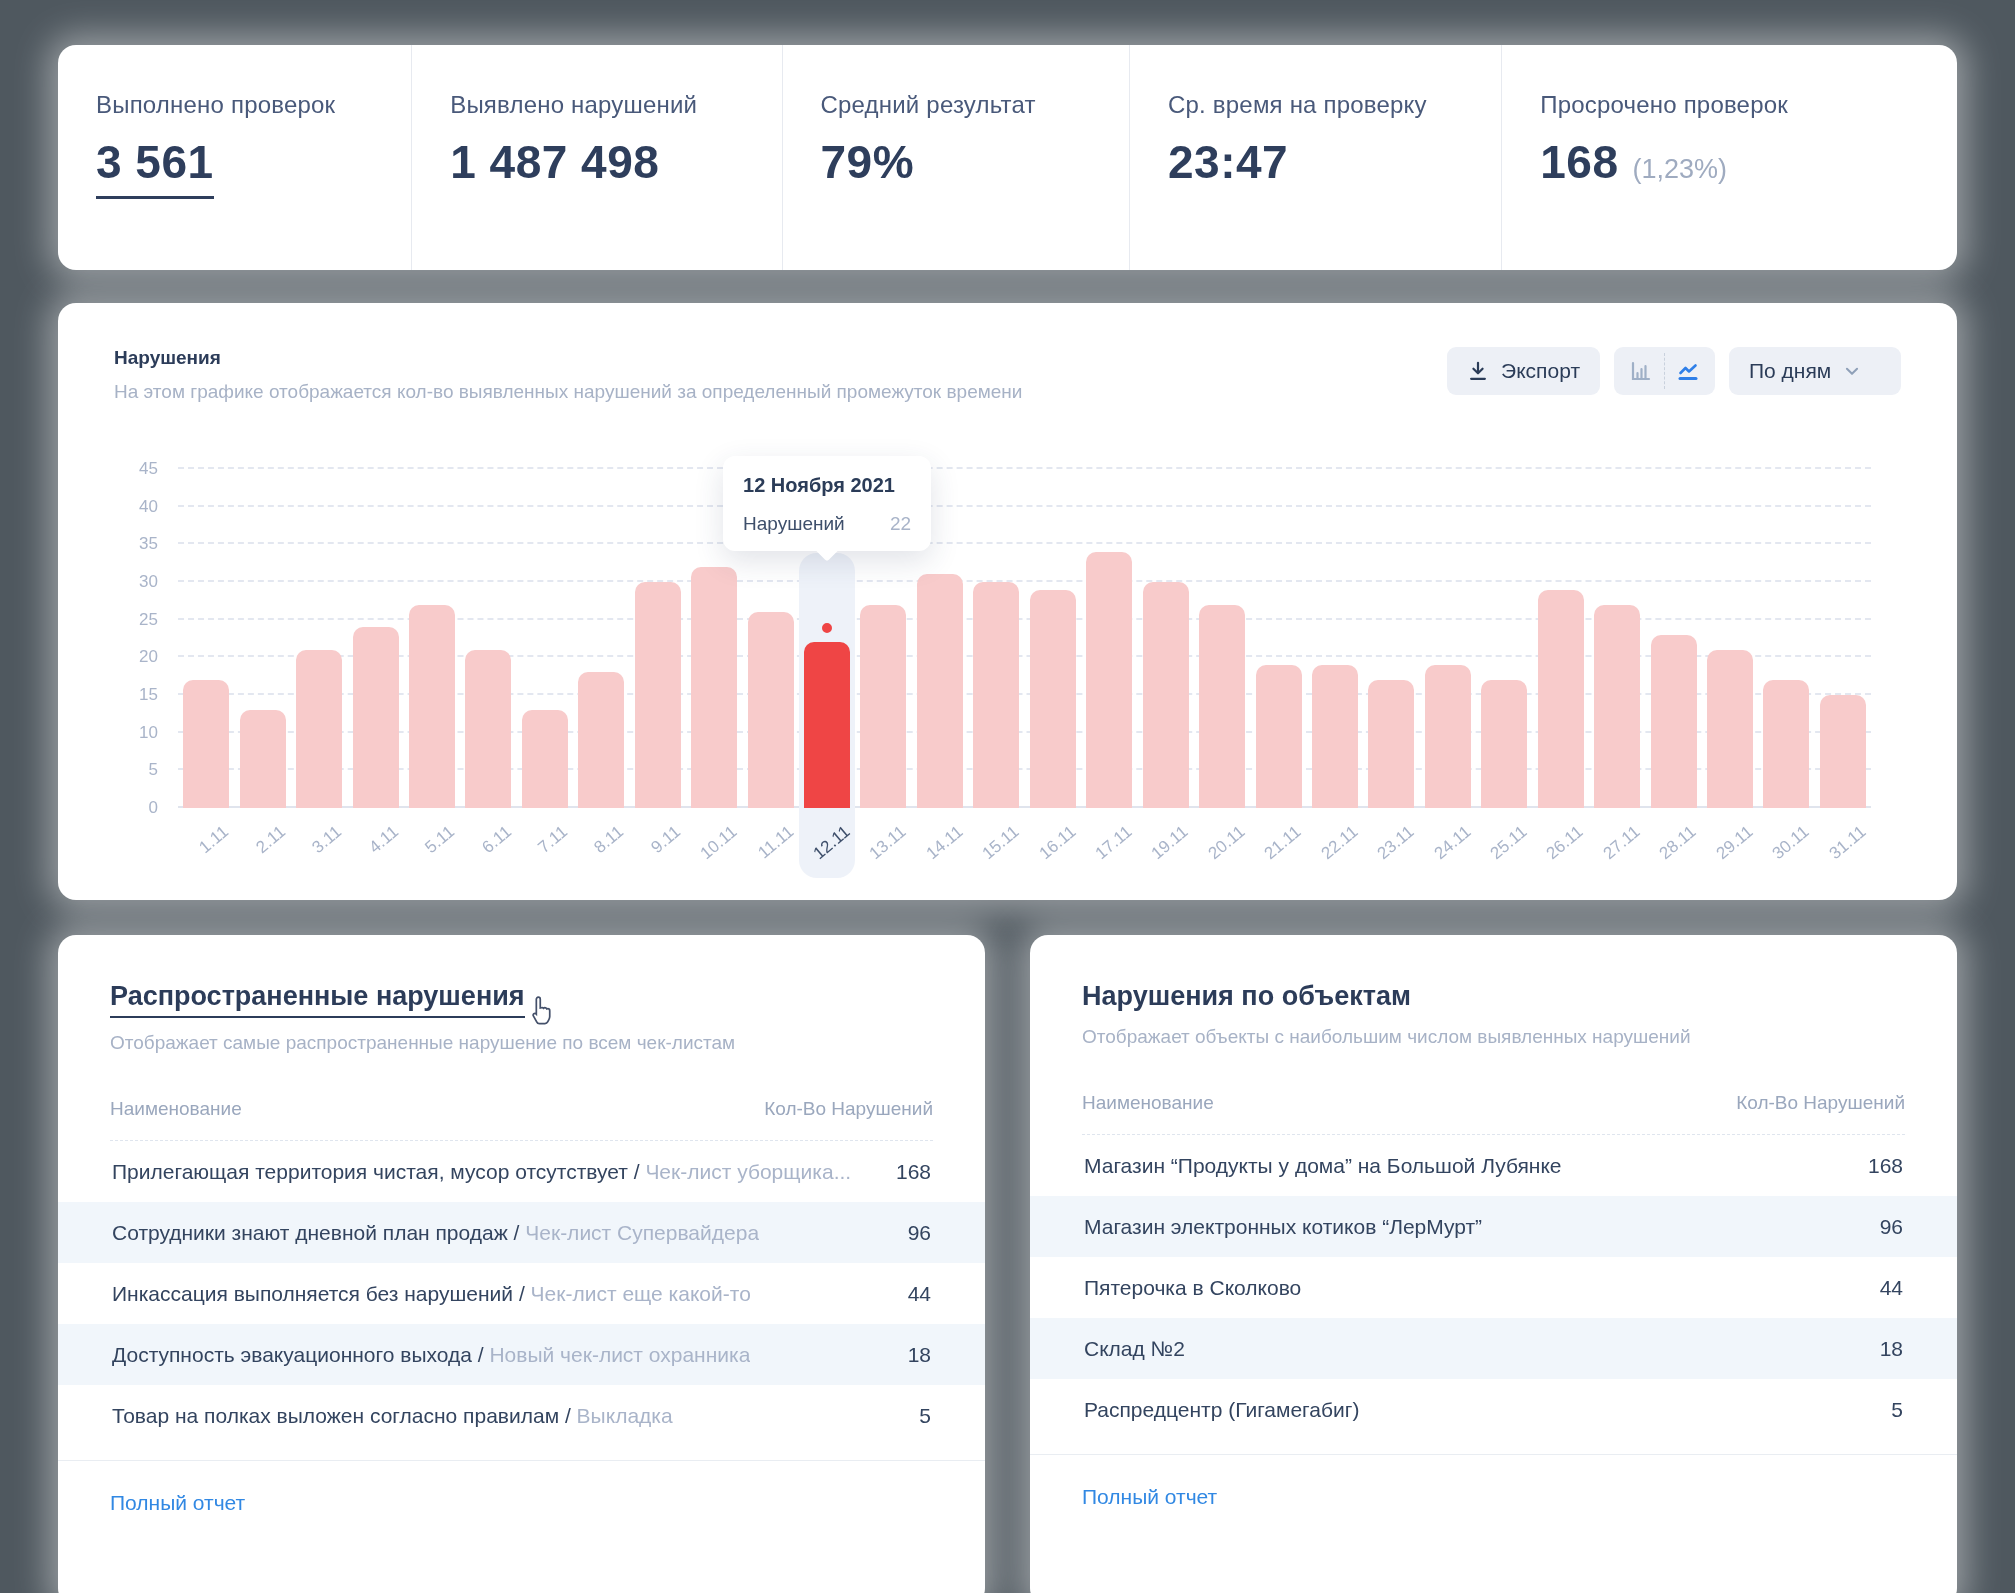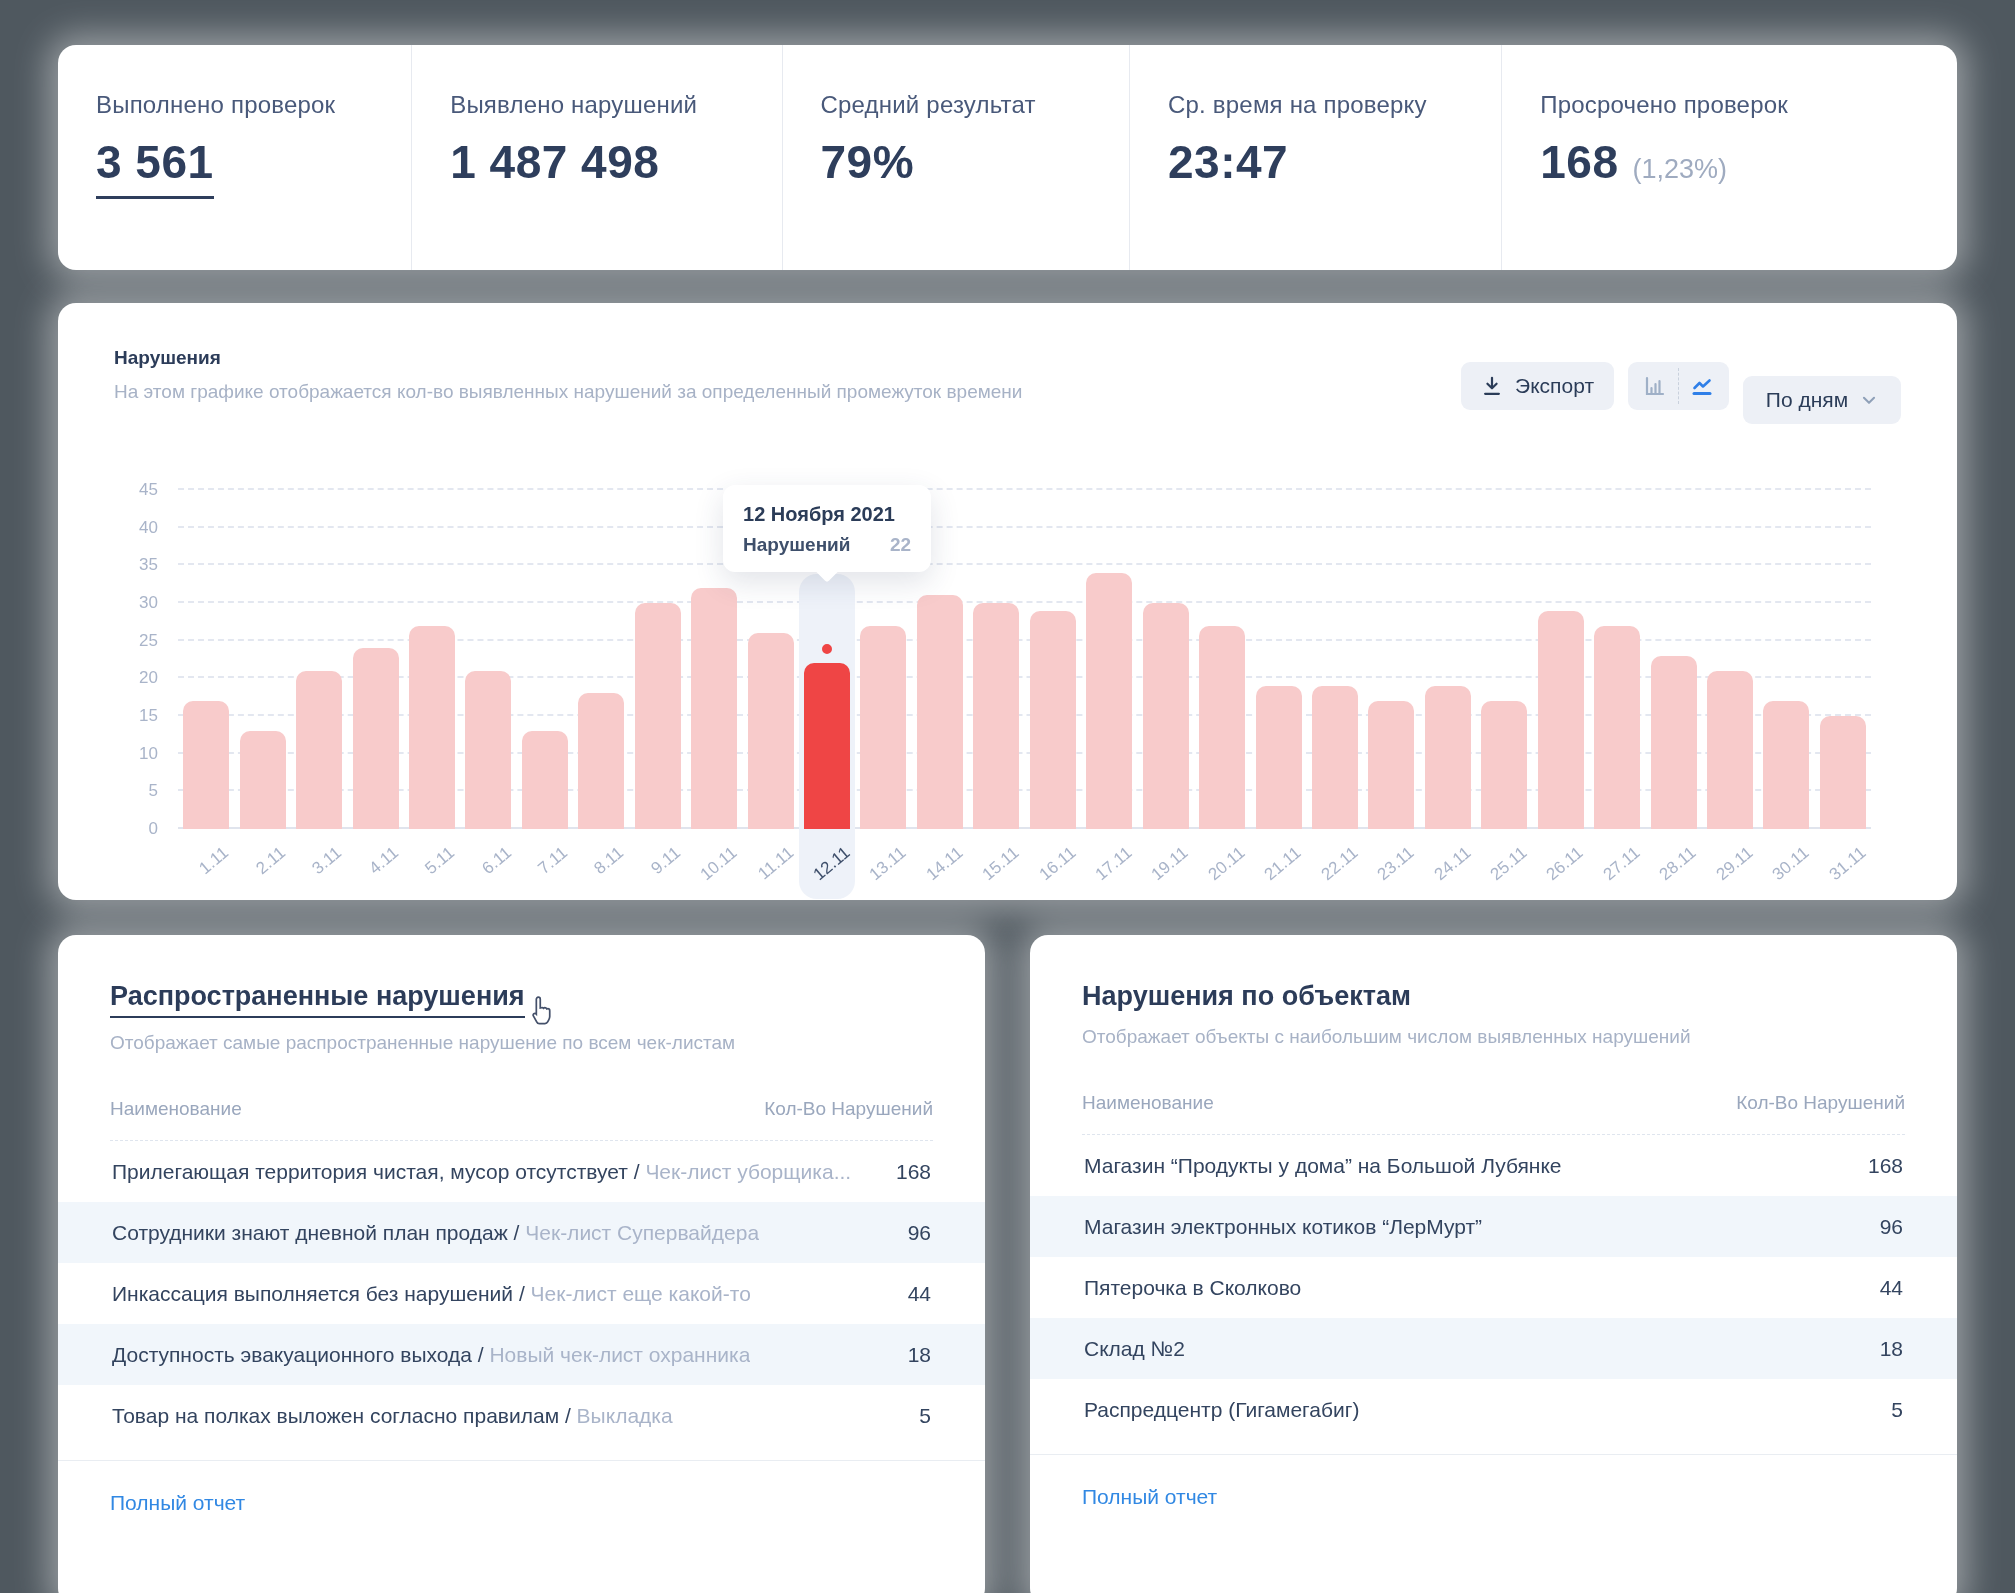--- a/index.html
+++ b/index.html
@@ -34,21 +34,21 @@
   .chart-subtitle { font-size: 19px; color: #a7b2c6; margin-top: 12px; }
   .chart-controls { display: flex; gap: 14px; align-items: center; }
   .btn {
     background: #edf0f6; border: none; border-radius: 9px; height: 48px;
     display: flex; align-items: center; gap: 12px; padding: 0 20px;
     font-size: 21px; color: #2b3c58; font-family: inherit; cursor: pointer;
   }
   .toggle-group { background: #edf0f6; border-radius: 9px; height: 48px; display: flex; align-items: stretch; padding: 0 4px; }
   .toggle-cell { width: 46px; display: flex; align-items: center; justify-content: center; cursor: pointer; }
   .toggle-divider { width: 0; border-left: 1px dashed #c9d1dd; margin: 6px 0; }
-  .select { width: 158px; justify-content: center; margin-top: 29px; }
+  .select { width: 172px; justify-content: flex-start; }
   .select .chev { display: flex; }
 
   .plot { position: relative; height: 339px; margin: 66px 30px 0 0; }
   .yticks { position: absolute; left: 0; top: 0; bottom: 0; width: 44px; }
   .ytick {
     position: absolute; right: 0; transform: translateY(50%);
     font-size: 17px; color: #a9b4c9;
   }
   .grid { position: absolute; left: 64px; right: 0; top: 0; bottom: 0; }
   .gridline { position: absolute; left: 0; right: 0; border-top: 2px dashed #e3e7f0; }
@@ -82,21 +82,21 @@
     width: 208px; background: #ffffff; border-radius: 12px; z-index: 3;
     box-shadow: 0 10px 30px rgba(45,60,90,0.14);
     padding: 18px 20px 16px 20px;
   }
   .tooltip::after {
     content: ""; position: absolute; bottom: -7px; left: 50%; margin-left: -9px;
     width: 18px; height: 18px; background: #ffffff; transform: rotate(45deg);
     border-radius: 3px;
   }
   .tooltip-date { font-size: 20px; font-weight: bold; color: #2b3c58; }
-  .tooltip-row { display: flex; justify-content: space-between; margin-top: 8px; font-weight: bold; }
+  .tooltip-row { display: flex; justify-content: space-between; margin-top: 16px; }
   .tooltip-label { font-size: 19px; color: #3e4f6b; }
   .tooltip-value { font-size: 19px; color: #a9b4c9; text-align: center; }
 
   
   .bottom-row { display: flex; gap: 45px; }
   .table-card { height: 671px; padding: 46px 52px 0 52px; flex: 1; overflow: hidden; }
   .table-title { font-size: 27px; font-weight: bold; color: #2c3c59; display: inline-block; }
   .table-title.underlined { border-bottom: 2px solid #2c3c59; padding-bottom: 4px; }
   .table-subtitle { font-size: 19px; color: #a7b2c6; margin-top: 14px; }
   .thead {

